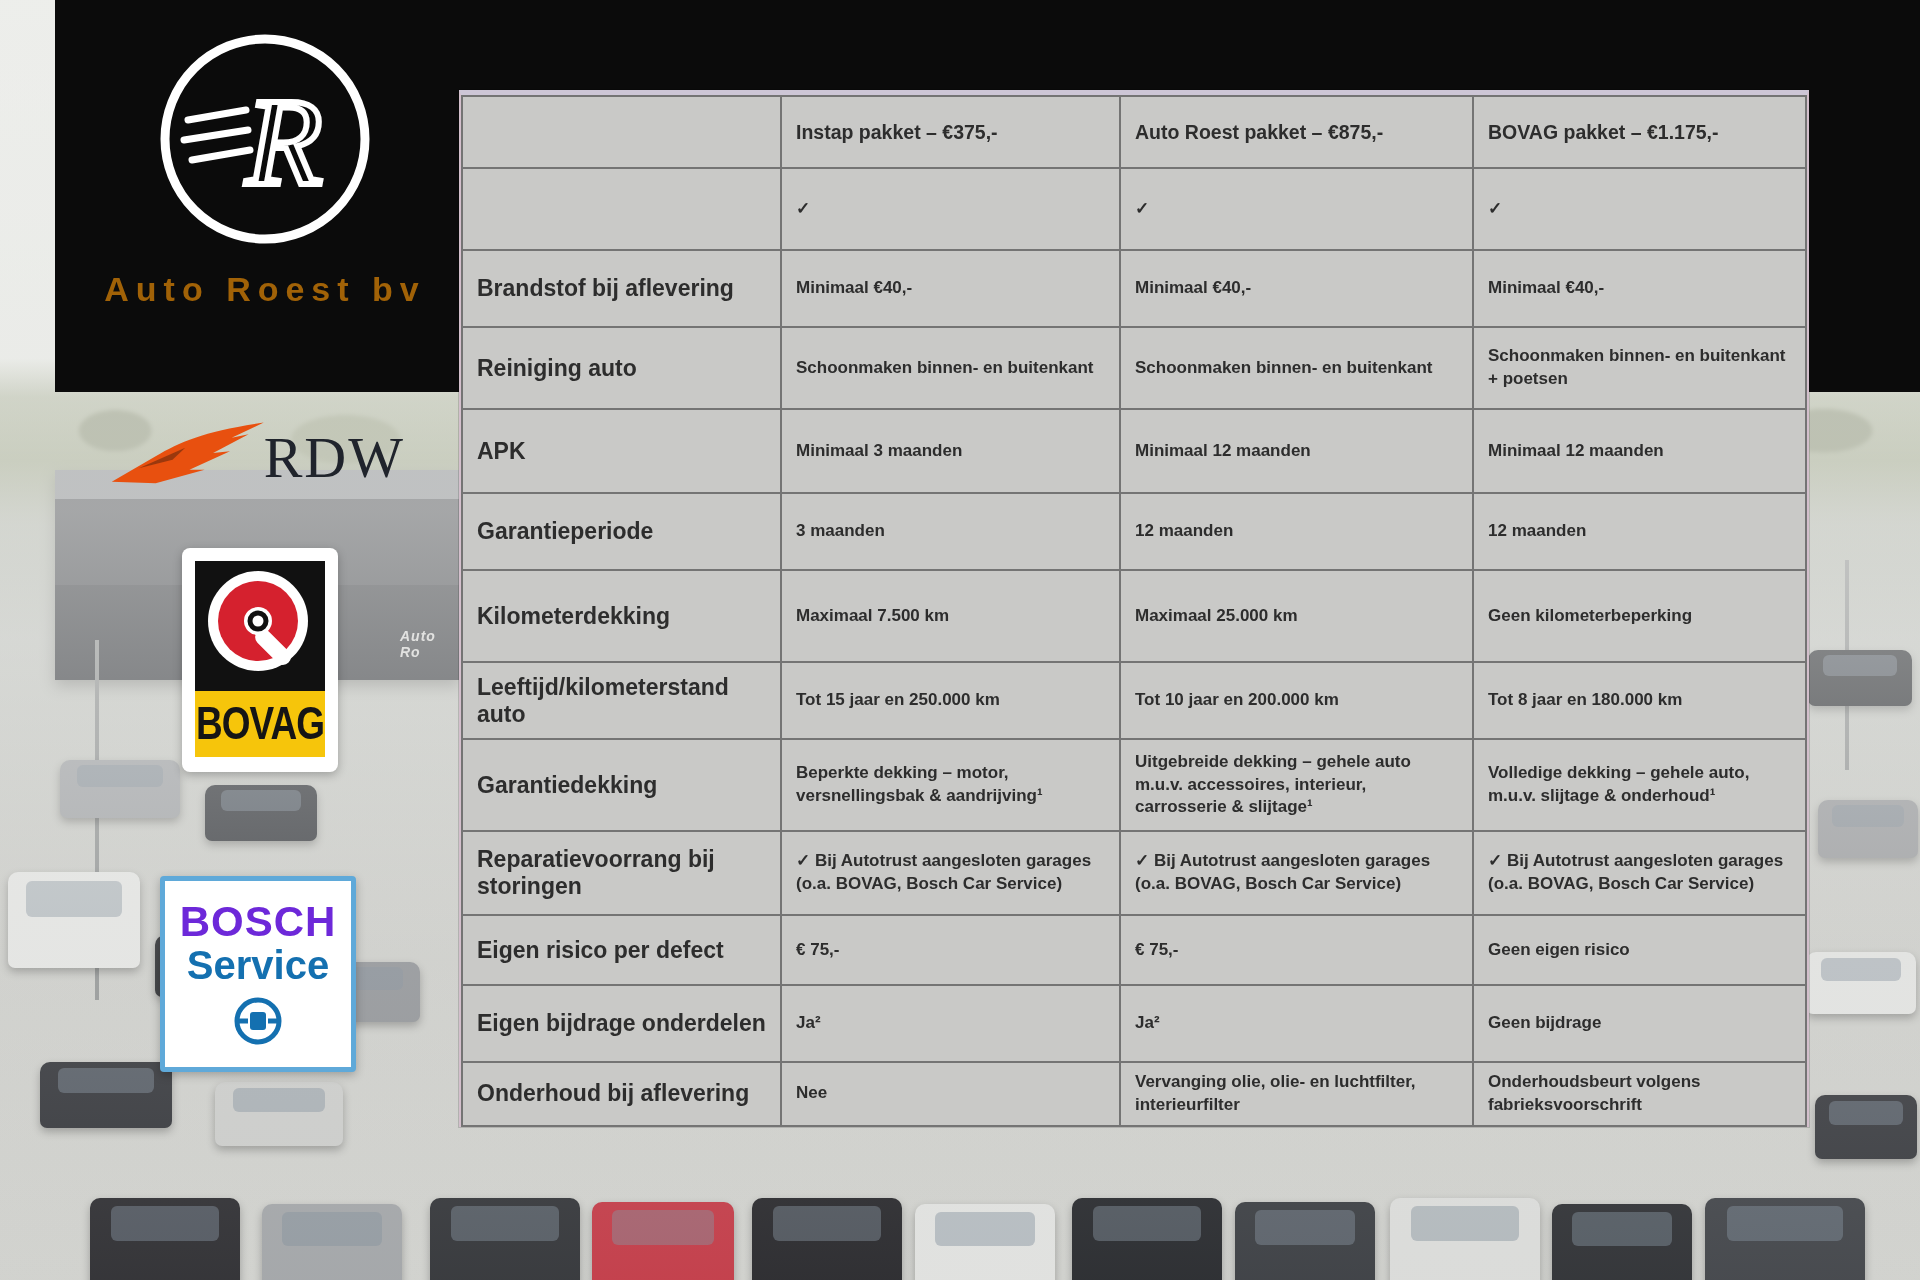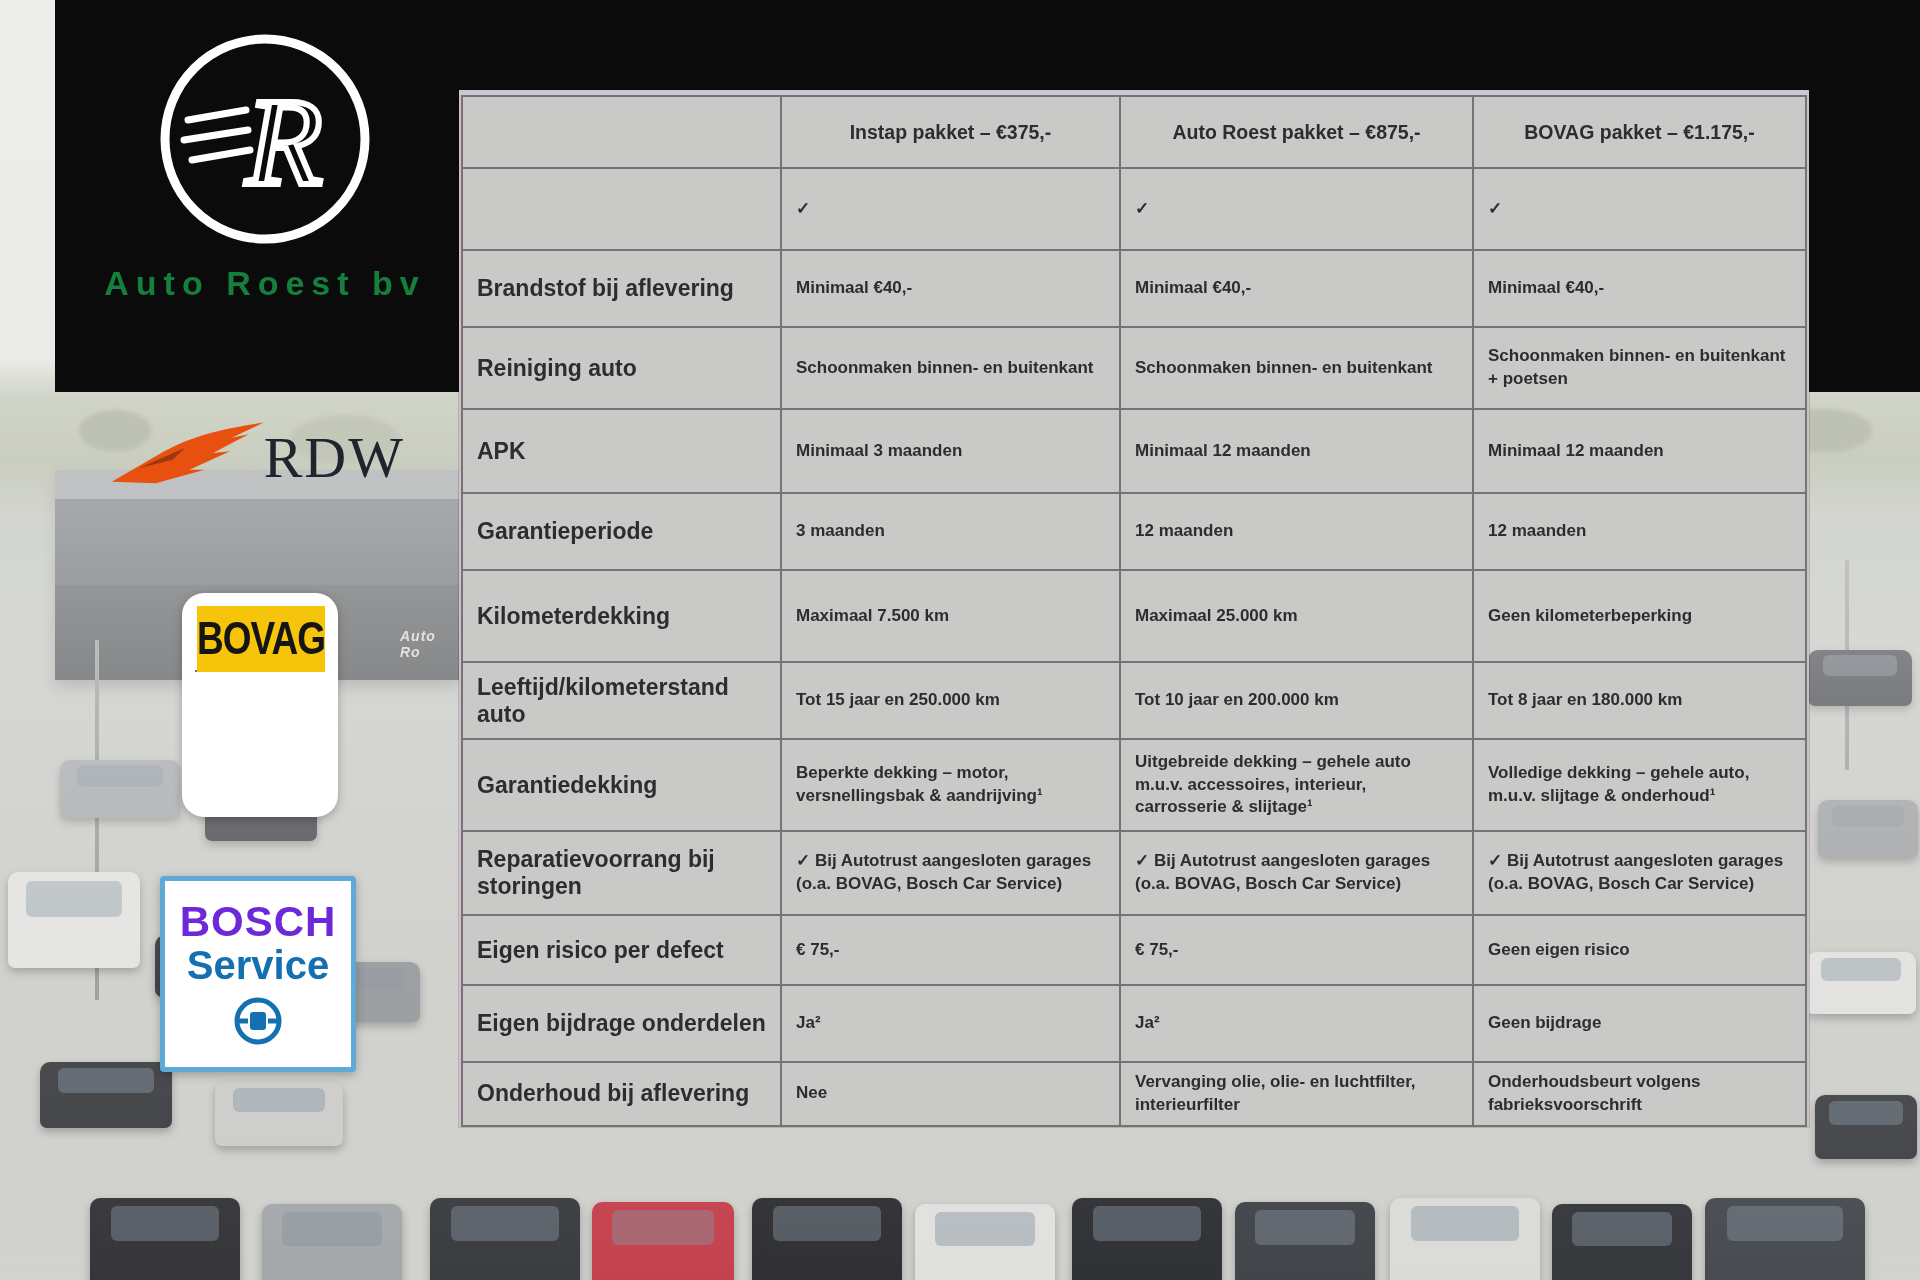--- a/index.html
+++ b/index.html
@@ -31,49 +31,49 @@
     box-shadow:0 4px 8px rgba(0,0,0,.28);}
   .car::after{content:"";position:absolute;left:14%;right:14%;top:9%;height:38%;
     background:rgba(125,138,150,.45);border-radius:6px;}
   .haze{position:absolute;inset:0;z-index:1;pointer-events:none;
     background:linear-gradient(to bottom,rgba(240,240,238,.55) 0 40%,rgba(240,240,238,.18) 75%,rgba(240,240,238,.08) 100%);}
 
   
   .band{position:absolute;left:55px;top:0;width:1865px;height:392px;background:#0b0b0b;z-index:2;}
   .brand{position:absolute;left:75px;top:10px;width:380px;height:375px;z-index:3;color:#fff;}
   .brand svg{display:block;margin:14px auto 0 auto;}
-  .brand-name{margin-top:10px;text-align:center;font-size:34px;font-weight:bold;
-    letter-spacing:7px;color:#15803d;}
+  .brand-name{margin-top:16px;text-align:center;font-size:34px;font-weight:bold;
+    letter-spacing:7px;color:#a16207;}
 
   
   .rdw{position:absolute;left:105px;top:405px;width:300px;height:105px;z-index:3;display:flex;align-items:center;}
   .rdw-text{font-family:"Liberation Serif",serif;font-size:58px;color:#20242c;letter-spacing:2px;margin-left:-6px;}
   .bovag{position:absolute;left:182px;top:548px;width:156px;height:224px;z-index:3;
-    background:#fff;border-radius:22px;padding:13px 13px 11px 13px;box-sizing:border-box;
-    box-shadow:0 3px 10px rgba(0,0,0,.25);display:flex;flex-direction:row;margin-top:45px;}
+    background:#fff;border-radius:8px;padding:13px 13px 11px 13px;box-sizing:border-box;
+    box-shadow:0 3px 10px rgba(0,0,0,.25);display:flex;flex-direction:column;}
   .bovag svg{display:block;width:130px;height:130px;}
   .bovag-band{margin-top:0;background:#f6c50b;height:66px;display:flex;align-items:center;justify-content:center;}
   .bovag-label{font-size:37px;font-weight:800;letter-spacing:-1px;color:#151515;
     transform:scaleY(1.25);}
   .bosch{position:absolute;left:160px;top:876px;width:196px;height:196px;z-index:3;
     background:#fff;border:5px solid #5fa9d9;border-radius:4px;box-sizing:border-box;
     display:flex;flex-direction:column;align-items:center;justify-content:center;
     box-shadow:0 3px 10px rgba(0,0,0,.25);}
   .bosch-line1{font-size:42px;font-weight:800;color:#6d28d9;letter-spacing:1px;line-height:1.0;}
   .bosch-line2{font-size:40px;font-weight:800;color:#1470b0;line-height:1.1;}
   .bosch svg{margin-top:8px;}
 
   
   .table-wrap{position:absolute;left:459px;top:90px;z-index:4;
     border-top:5px solid #cdc6d6;border-left:2px solid #d3bfcc;border-right:2px solid #d3bfcc;
     box-shadow:0 0 0 1px rgba(0,0,0,.15);}
   table{border-collapse:collapse;table-layout:fixed;width:1344px;background:#c9c9c7;}
   th,td{border:2px solid #747474;vertical-align:middle;color:#2d2d2d;
     padding:8px 14px;text-align:left;font-weight:bold;}
-  th.colhead{font-size:19.5px;text-align:center;}
+  th.colhead{font-size:19.5px;}
   th.rowlabel{font-size:23px;}
   td{font-size:17px;line-height:1.35;}
 </style>
 </head>
 <body>
 
 <div class="stage">
 
   <div class="photo"></div>
   <div class="treeline"></div>

